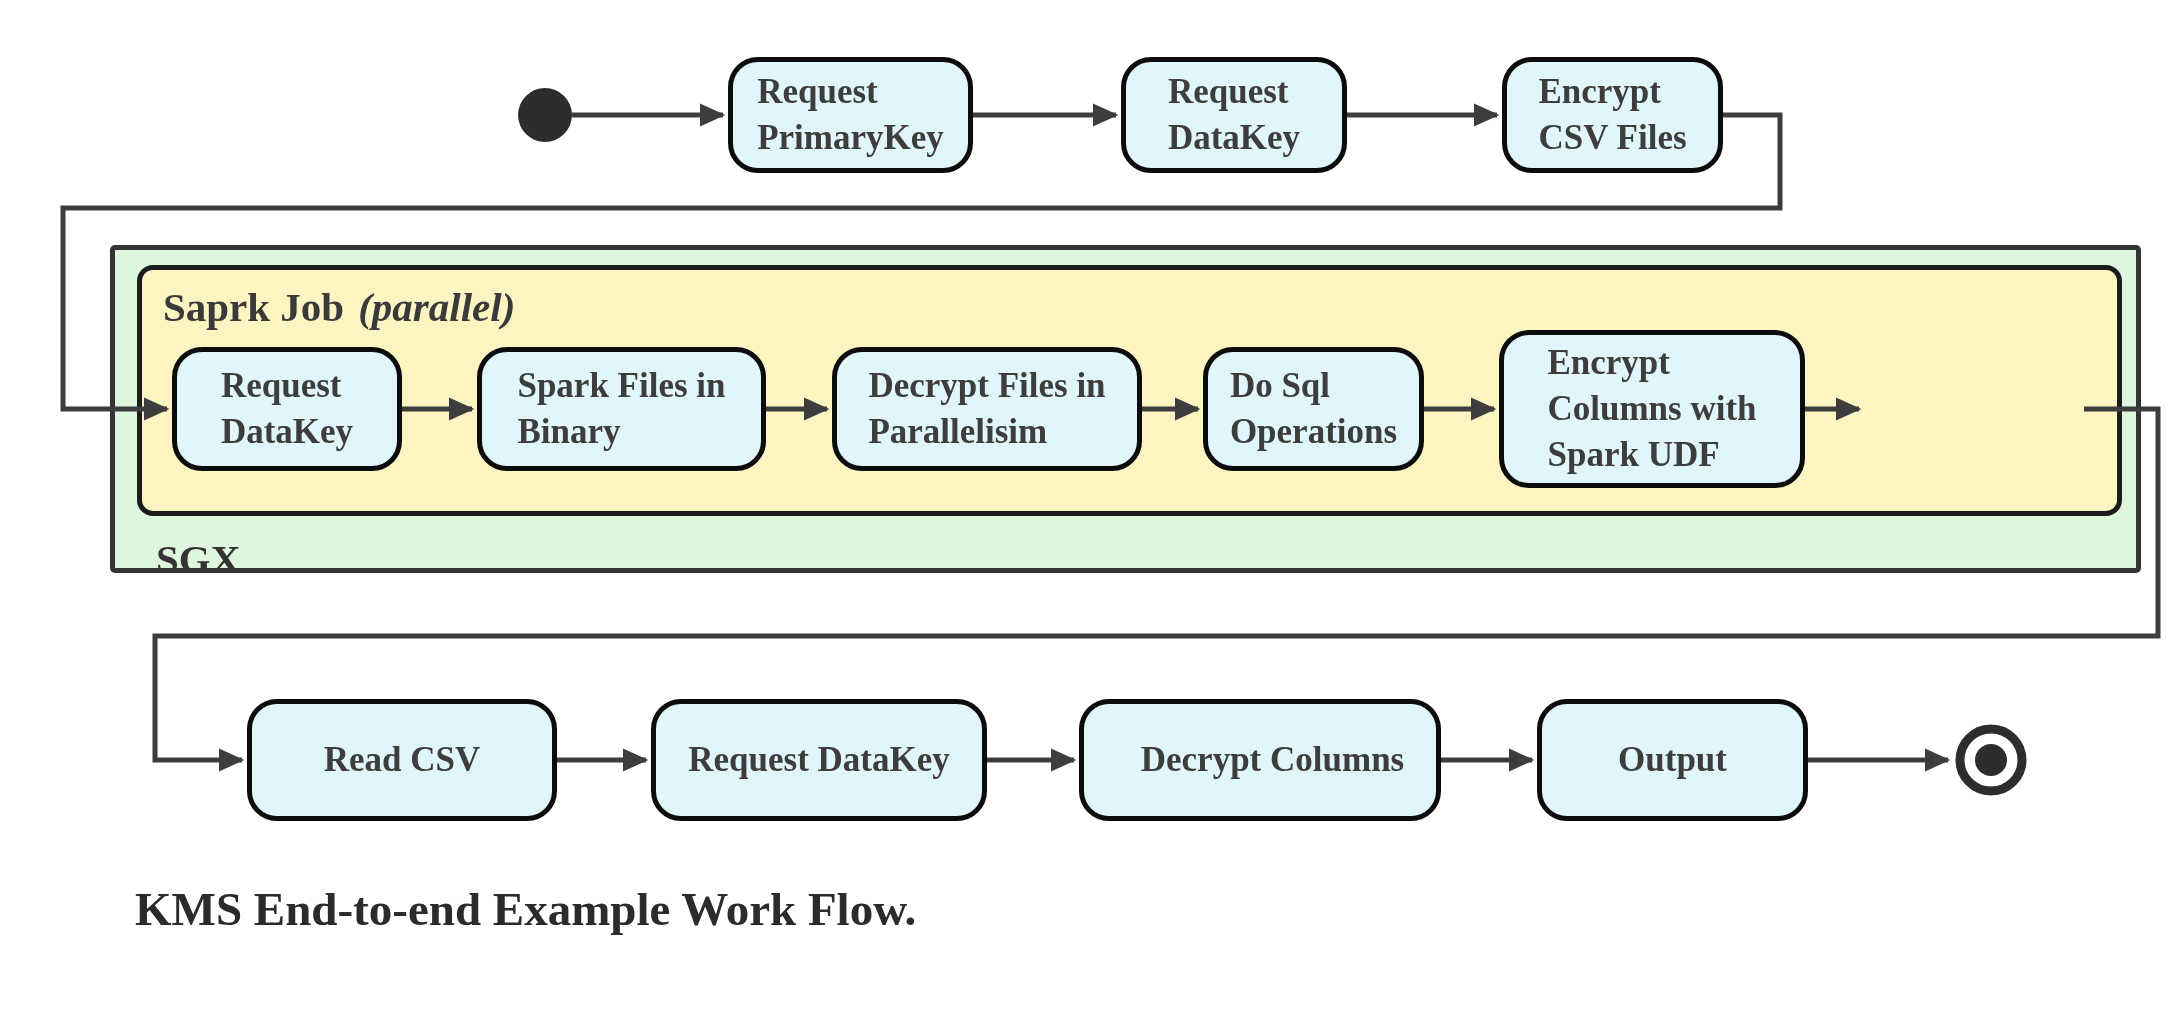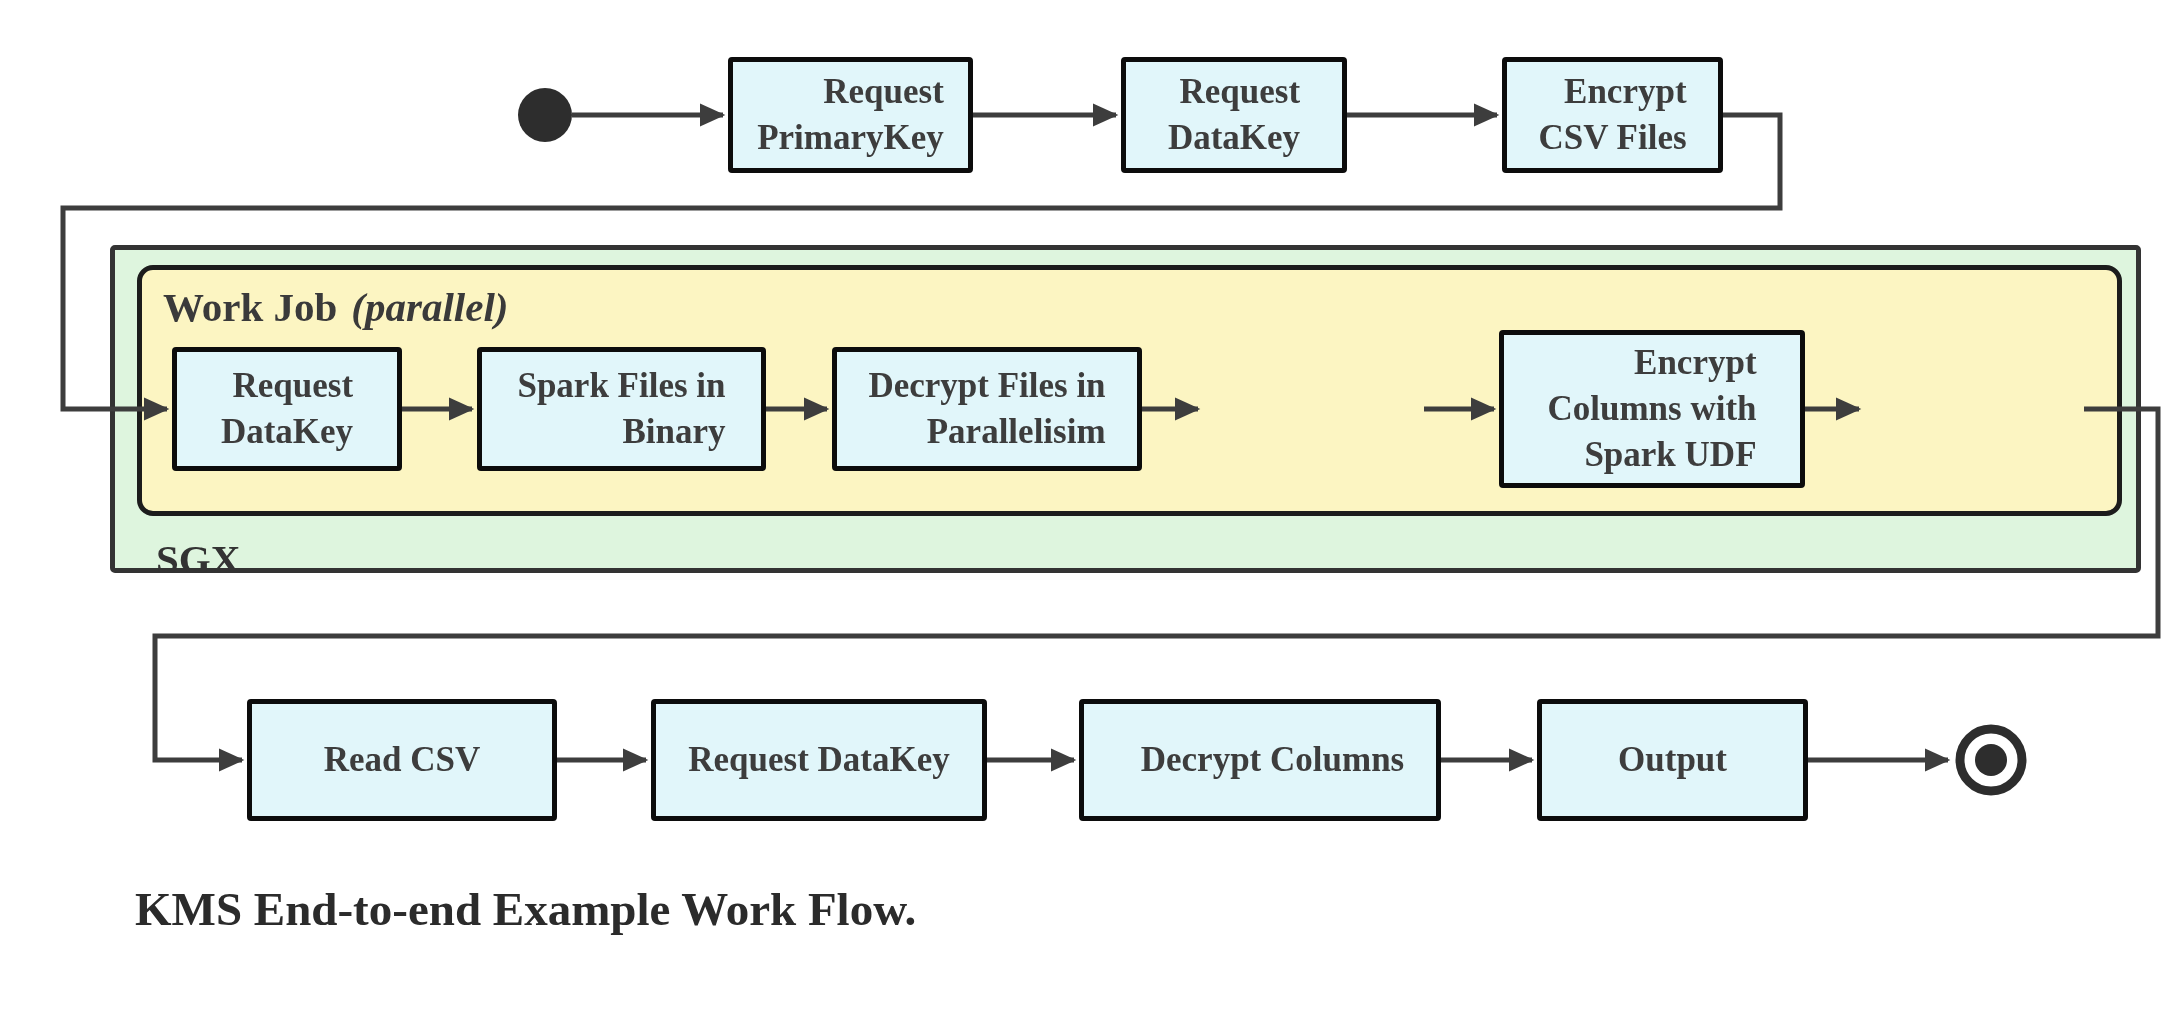--- a/index.html
+++ b/index.html
@@ -25,23 +25,23 @@
   }
   .spark-title .t{font-weight:bold;}
   .spark-title .a{font-style:italic;font-weight:bold;margin-left:14px;}
   .sgx-title{
     position:absolute;left:156px;top:520px;font-size:41px;font-weight:bold;color:#333333;margin-top:15px;
   }
 
   .node{
     position:absolute;box-sizing:border-box;
     background:var(--node_fill);
-    border:5px solid #0c0c0c;border-radius:4px;
+    border:5px solid #0c0c0c;border-radius:30px;
     display:flex;align-items:center;justify-content:center;
-    text-align:right;font-weight:bold;font-size:35px;line-height:1.32;
+    text-align:left;font-weight:bold;font-size:35px;line-height:1.32;
     color:var(--node_text);white-space:pre-line;padding:4px 8px;
   }
 
   
   .n-primarykey {left:728px; top:57px; width:245px;height:116px;}
   .n-datakey-top{left:1121px;top:57px; width:226px;height:116px;}
   .n-encryptcsv {left:1502px;top:57px; width:221px;height:116px;}
 
   
   .n-datakey-sp {left:172px; top:347px;width:230px;height:124px;}
@@ -103,29 +103,31 @@
 
   <div class="layer-nodes">
     <div class="node n-primarykey">Request
 PrimaryKey</div>
     <div class="node n-datakey-top">Request
 DataKey</div>
     <div class="node n-encryptcsv">Encrypt
 CSV Files</div>
 
     <div class="spark-title">
-      <span class="t">Work Job</span><span class="a">(parallel)</span>
+      <span class="t">Saprk Job</span><span class="a">(parallel)</span>
     </div>
 
     <div class="node n-datakey-sp">Request
 DataKey</div>
     <div class="node n-readfiles">Spark Files in
 Binary</div>
     <div class="node n-decryptfl">Decrypt Files in
 Parallelisim</div>
+    <div class="node n-dosql">Do Sql
+Operations</div>
     <div class="node n-encryptcol">Encrypt
 Columns with
 Spark UDF</div>
 
     <div class="sgx-title">SGX</div>
 
     <div class="node n-readcsv">Read CSV</div>
     <div class="node n-datakey-bt">Request DataKey</div>
     <div class="node n-decryptcol">Decrypt Columns</div>
     <div class="node n-output">Output</div>

